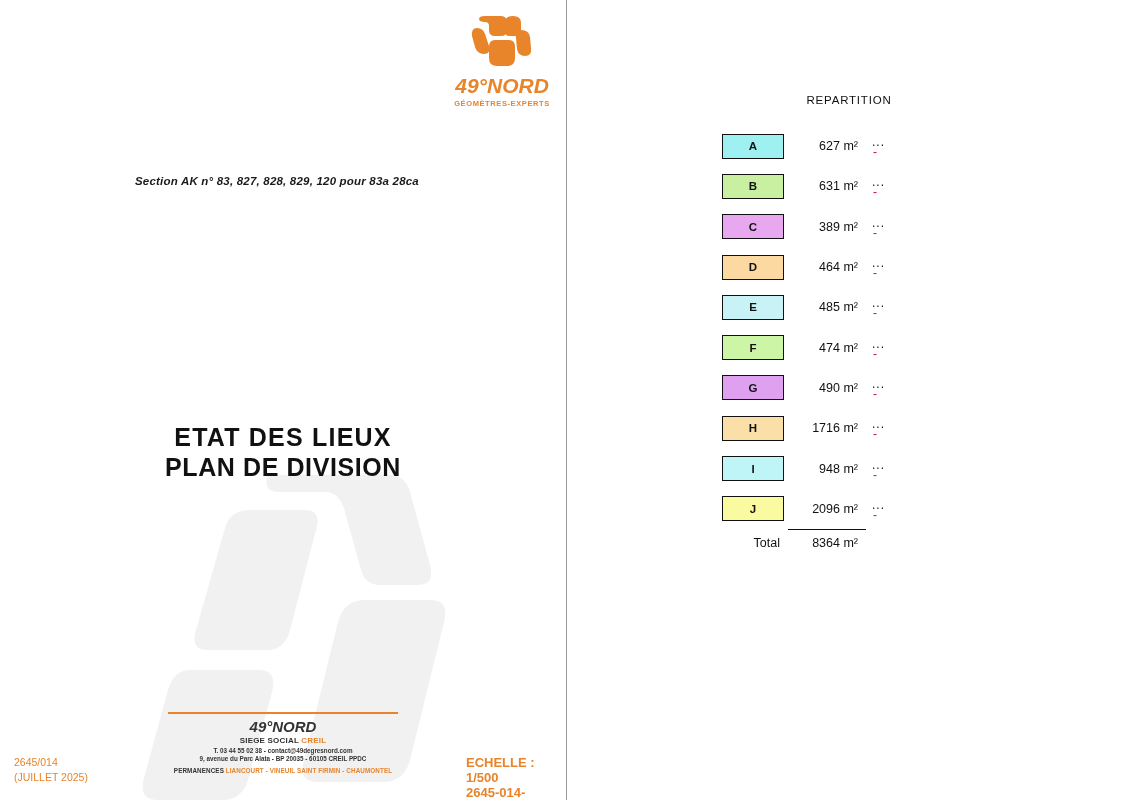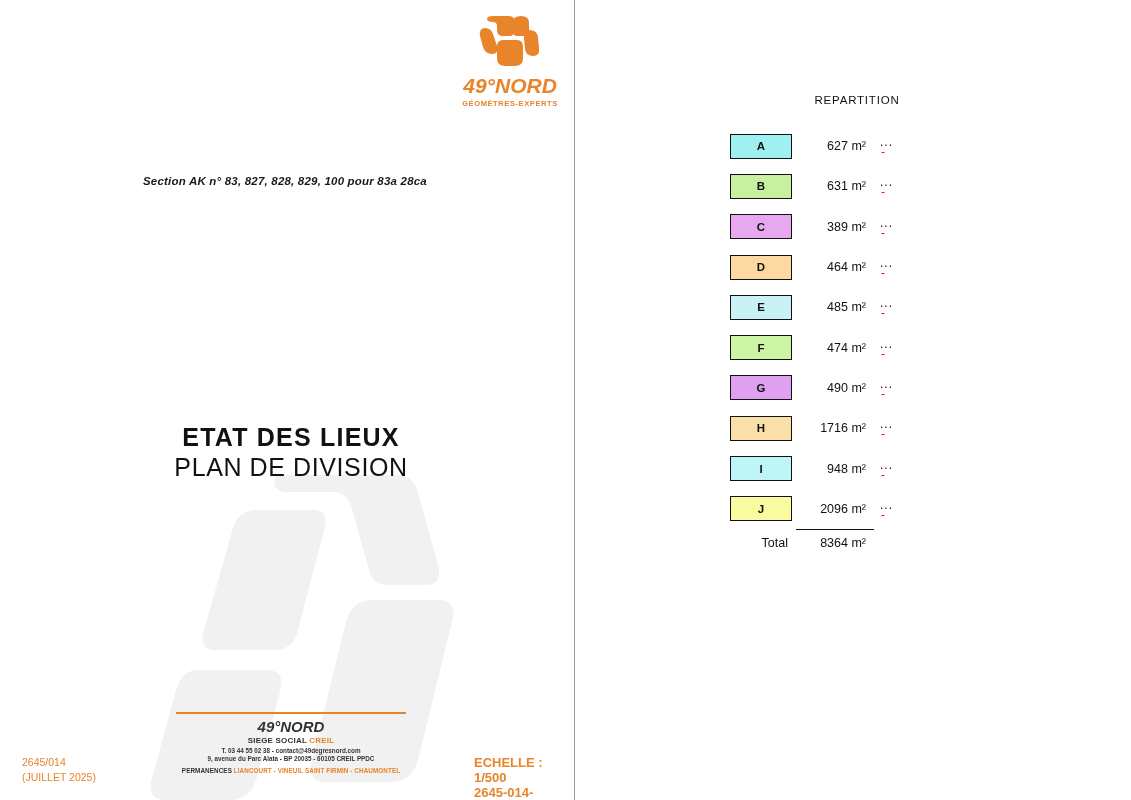--- a/index.html
+++ b/index.html
@@ -8,21 +8,20 @@
     width: 1131px; height: 800px;
     background: #ffffff;
     font-family: "Liberation Sans", sans-serif;
     overflow: hidden;
   }
   #page {
     position: relative;
     width: 922px;
     height: 800px;
     background: #ffffff;
-    margin-left: 8px;
   }
 
   
   .divider-v {
     position: absolute;
     top: 0; bottom: 0;
     width: 1px;
     background: #9a9a9a;
   }
   #divider-main { left: 566px; }
@@ -99,21 +98,21 @@
     color: #111;
   }
   .doc-title .l1 {
     font-size: 25px;
     font-weight: bold;
     letter-spacing: 1.2px;
     line-height: 30px;
   }
   .doc-title .l2 {
     font-size: 25px;
-    font-weight: normal;
+    font-weight: bold;
     letter-spacing: 0.6px;
     line-height: 30px;
   }
 
   
   .ref-block {
     position: absolute;
     left: 14px;
     top: 755px;
     font-size: 10.5px;
@@ -295,21 +294,21 @@
           <path d="M42 6 Q50 6 50 13 L50 20 Q50 26 44 26 L38 26 Q34 26 34 21 L34 12 Q34 6 42 6 Z"></path>
           <path d="M6 18 Q12 18 14 24 L18 36 Q20 44 13 44 Q6 44 4 37 L1 26 Q0 18 6 18 Z"></path>
           <path d="M24 30 L38 30 Q44 30 44 37 L44 48 Q44 56 36 56 L26 56 Q18 56 18 48 L18 37 Q18 30 24 30 Z"></path>
           <path d="M50 20 Q58 20 59 27 L60 38 Q61 46 54 46 Q47 46 46 39 L45 28 Q44 20 50 20 Z"></path>
         </g>
       </svg>
       <div class="logo-text">49°NORD</div>
       <div class="logo-sub">GÉOMÈTRES-EXPERTS</div>
     </div>
 
-    <div class="section-line">Section  AK n° 83, 827, 828, 829, 100 pour 83a 28ca</div>
+    <div class="section-line">Section  AK n° 83, 827, 828, 829, 120 pour 83a 28ca</div>
 
     <div class="doc-title">
       <div class="l1">ETAT  DES  LIEUX</div>
       <div class="l2">PLAN DE DIVISION</div>
     </div>
 
     <div class="ref-block">
       <div>2645/014</div>
       <div>(JUILLET 2025)</div>
     </div>

